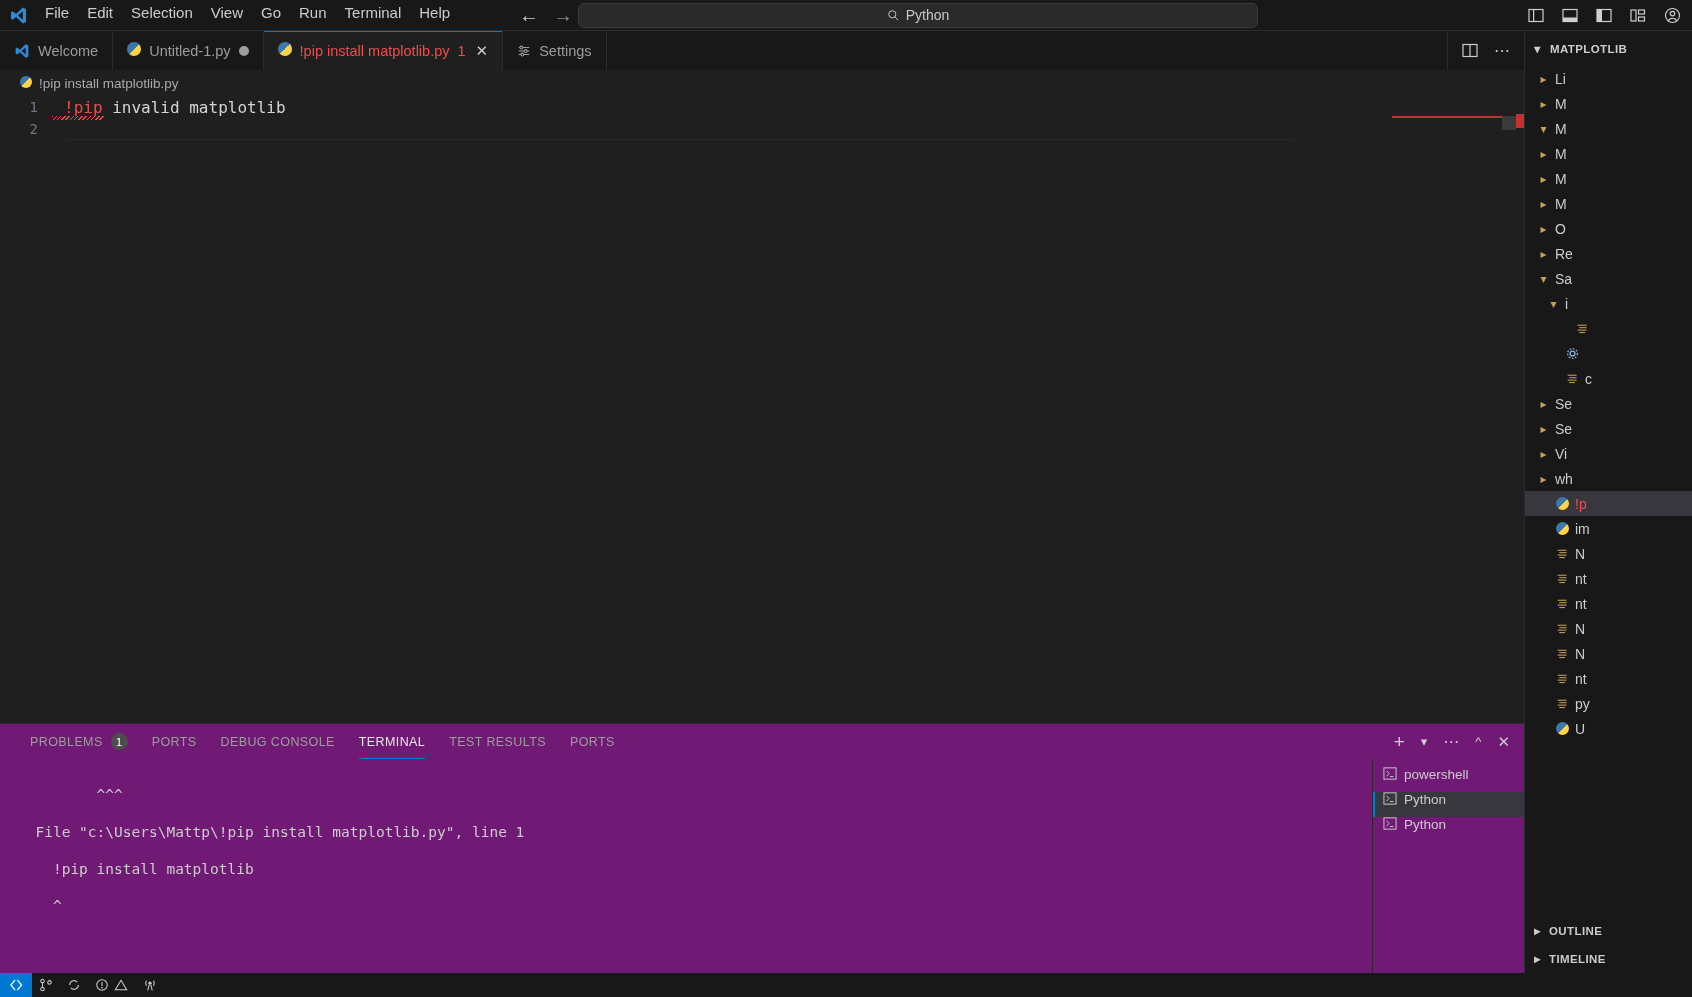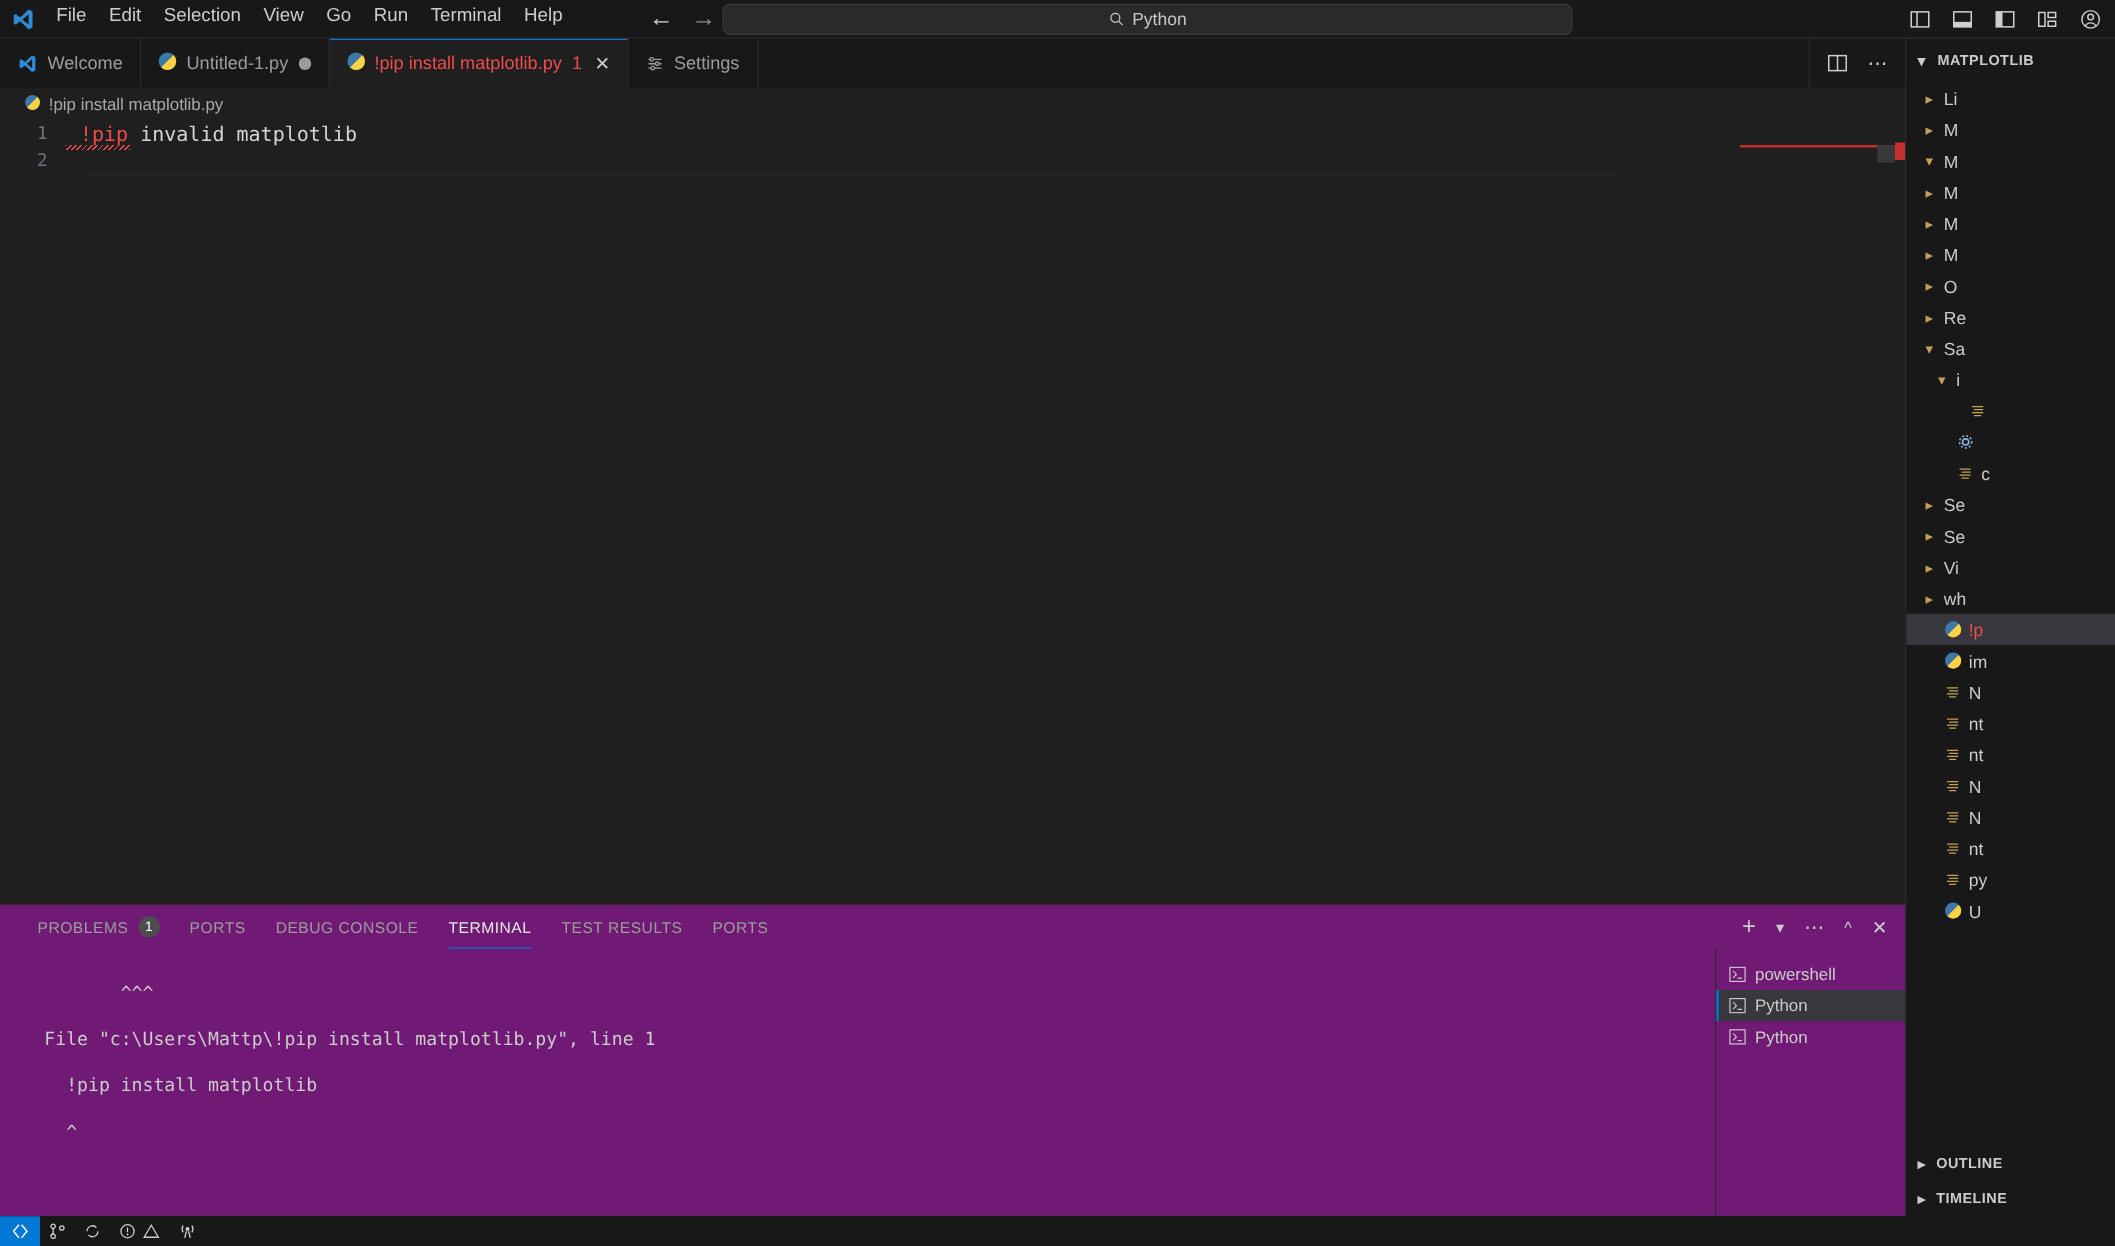--- a/index.html
+++ b/index.html
@@ -88,21 +88,21 @@
   .badge { background:#4d4d4d; color:#fff; font-size:11px; min-width:17px; height:17px; border-radius:9px; display:flex; align-items:center; justify-content:center; padding:0 4px;}
   .panel-actions { margin-left:auto; display:flex; align-items:center; gap:16px; padding-right:14px; color:#cccccc; }
   .panel-body { flex:1; display:flex; min-height:0; }
   .term-out {
     flex:1; padding: 8px 0 0 18px; font-family: "DejaVu Sans Mono", monospace;
     font-size: 14.5px; line-height: 18.6px; white-space: pre; overflow: hidden; color:#cccccc;
   }
   .c-yellow { color: #e5e510; }
   .c-cyan { color: #29b8db; }
   .term-tabs { width: 152px; border-left: 1px solid #2b2b2b; padding-top: 8px; }
-  .term-tab { height: 25px; display:flex; align-items:center; gap:7px; padding-left: 10px; font-size: 13.5px; color:#cccccc; position:relative;}
+  .term-tab { height: 25px; display:flex; gap:7px; padding-left: 10px; font-size: 13.5px; color:#cccccc; position:relative;}
   .term-tab.active { background: #37373d; }
   .term-tab.active::before { content:''; position:absolute; left:0; top:0; bottom:0; width:2px; background:#0078d4; }
 
   
   .rsidebar { width: 168px; min-width:168px; background: #181818; border-left: 1px solid #2b2b2b; display:flex; flex-direction:column; overflow:hidden; }
   .rs-head { height: 35px; display:flex; align-items:center; gap:6px; padding-left: 6px; font-size: 11.5px; font-weight: bold; letter-spacing:.4px; color:#cccccc; }
   .rs-tree { flex:1; overflow:hidden; }
   .rs-row { height: 25px; display:flex; align-items:center; gap:5px; font-size: 14px; color:#cccccc; white-space:nowrap; }
   .rs-row.sel { background:#37373d; }
   .rs-row.err-txt { color:#f14c4c; }

